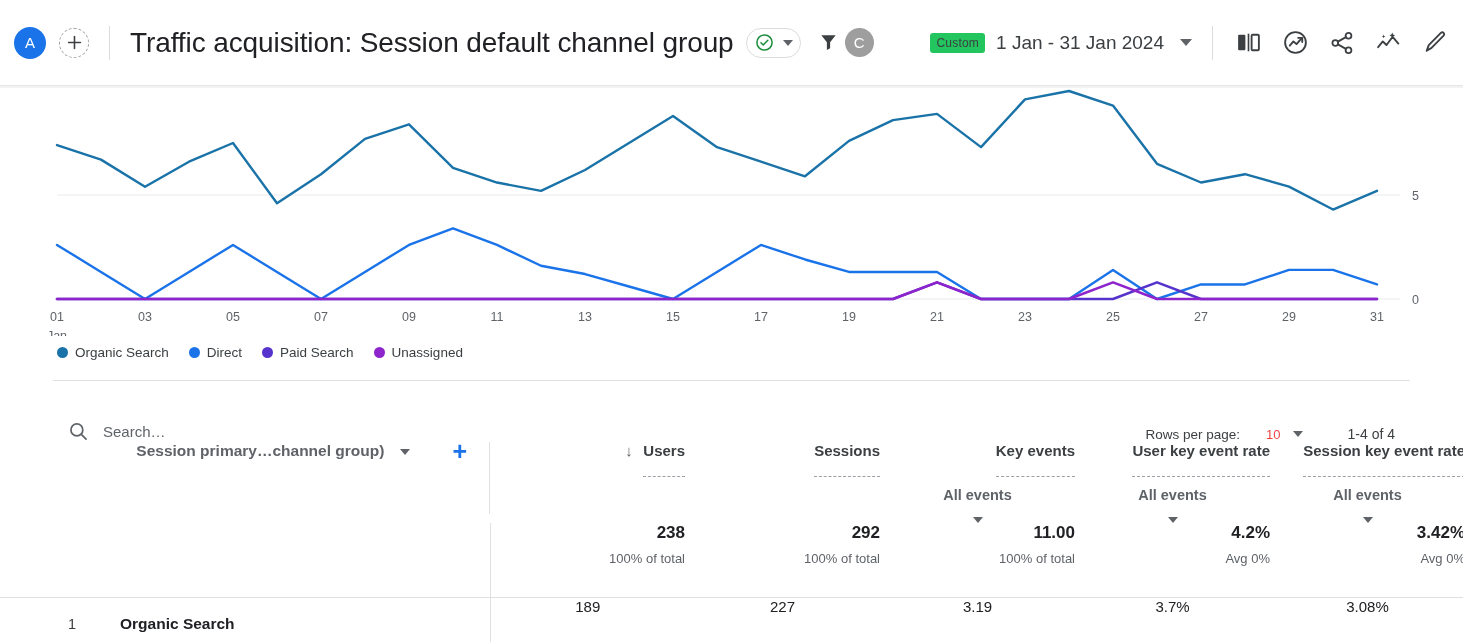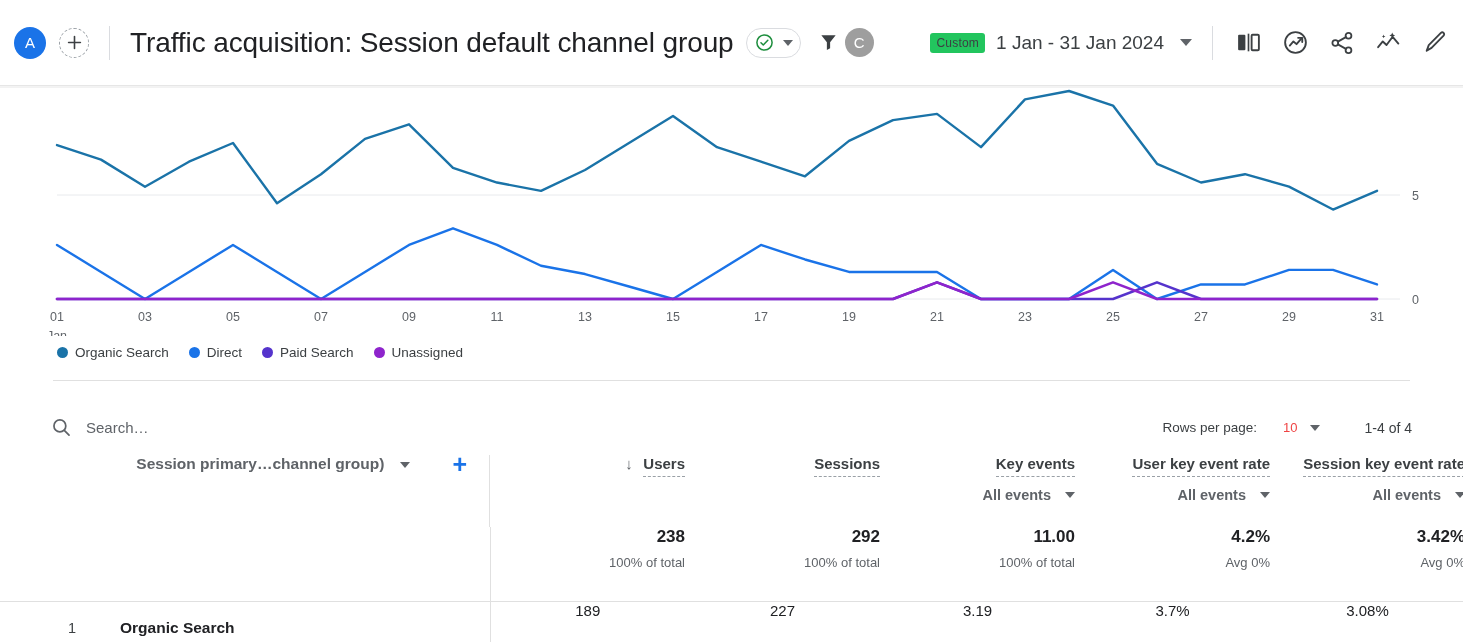--- a/index.html
+++ b/index.html
@@ -95,22 +95,22 @@
   .legend-item { display: flex; align-items: center; margin-right: 20px; }
   .legend-dot { width: 11px; height: 11px; border-radius: 50%; margin-right: 7px; }
   .legend-text { font-size: 13.5px; color: #3c4043; }
 
   .section-rule {
     margin: 20px 53px 0 53px; height: 1px; background: #e0e0e0;
   }
 
   
   .searchrow {
-    display: flex; align-items: center;
-    padding: 0 51px; height: 55px; margin-top: 19px;
+    display: flex; align-items: flex-end;
+    padding: 0 68px; height: 55px; margin-top: 6px;
   }
   .search-box { display: flex; align-items: center; gap: 14px; }
   .search-placeholder { font-size: 15px; color: #5f6368; }
   .pager { display: flex; align-items: center; }
   .pager-label { font-size: 13.5px; color: #3c4043; }
   .pager-value { font-size: 13px; color: #ef4444; margin-left: 26px; }
   .pager-chev {
     width: 0; height: 0;
     border-left: 5px solid transparent;
     border-right: 5px solid transparent;
@@ -143,26 +143,26 @@
   }
   .dim-plus { color: #1a73e8; font-size: 25px; line-height: 18px; margin: 0 22px 0 42px; }
 
   .metric-head {
     text-align: right; padding-right: 20px; padding-top: 12px;
   }
   .metric-title {
     display: inline-block;
     font-size: 15px; color: #3c4043;
     border-bottom: 1.5px dashed #9aa0a6;
-    padding-bottom: 4px;
+    padding-bottom: 17px;
   }
   .sort-arrow { color: #5f6368; font-size: 15px; margin-right: 6px; }
   .metric-sub {
     margin-top: 10px; font-size: 14.5px; color: #5f6368;
-    display: flex; align-items: center; justify-content: flex-end; gap: 14px;
+    display: flex; align-items: center; justify-content: flex-end; gap: 14px; flex-direction: column;
   }
   .sub-chev {
     width: 0; height: 0;
     border-left: 5px solid transparent;
     border-right: 5px solid transparent;
     border-top: 6px solid #5f6368;
   }
 
   .total-row td { height: 74px; border-bottom: 1px solid #e0e0e0; }
   .total-dim { border-right: 1px solid #e0e0e0; }

